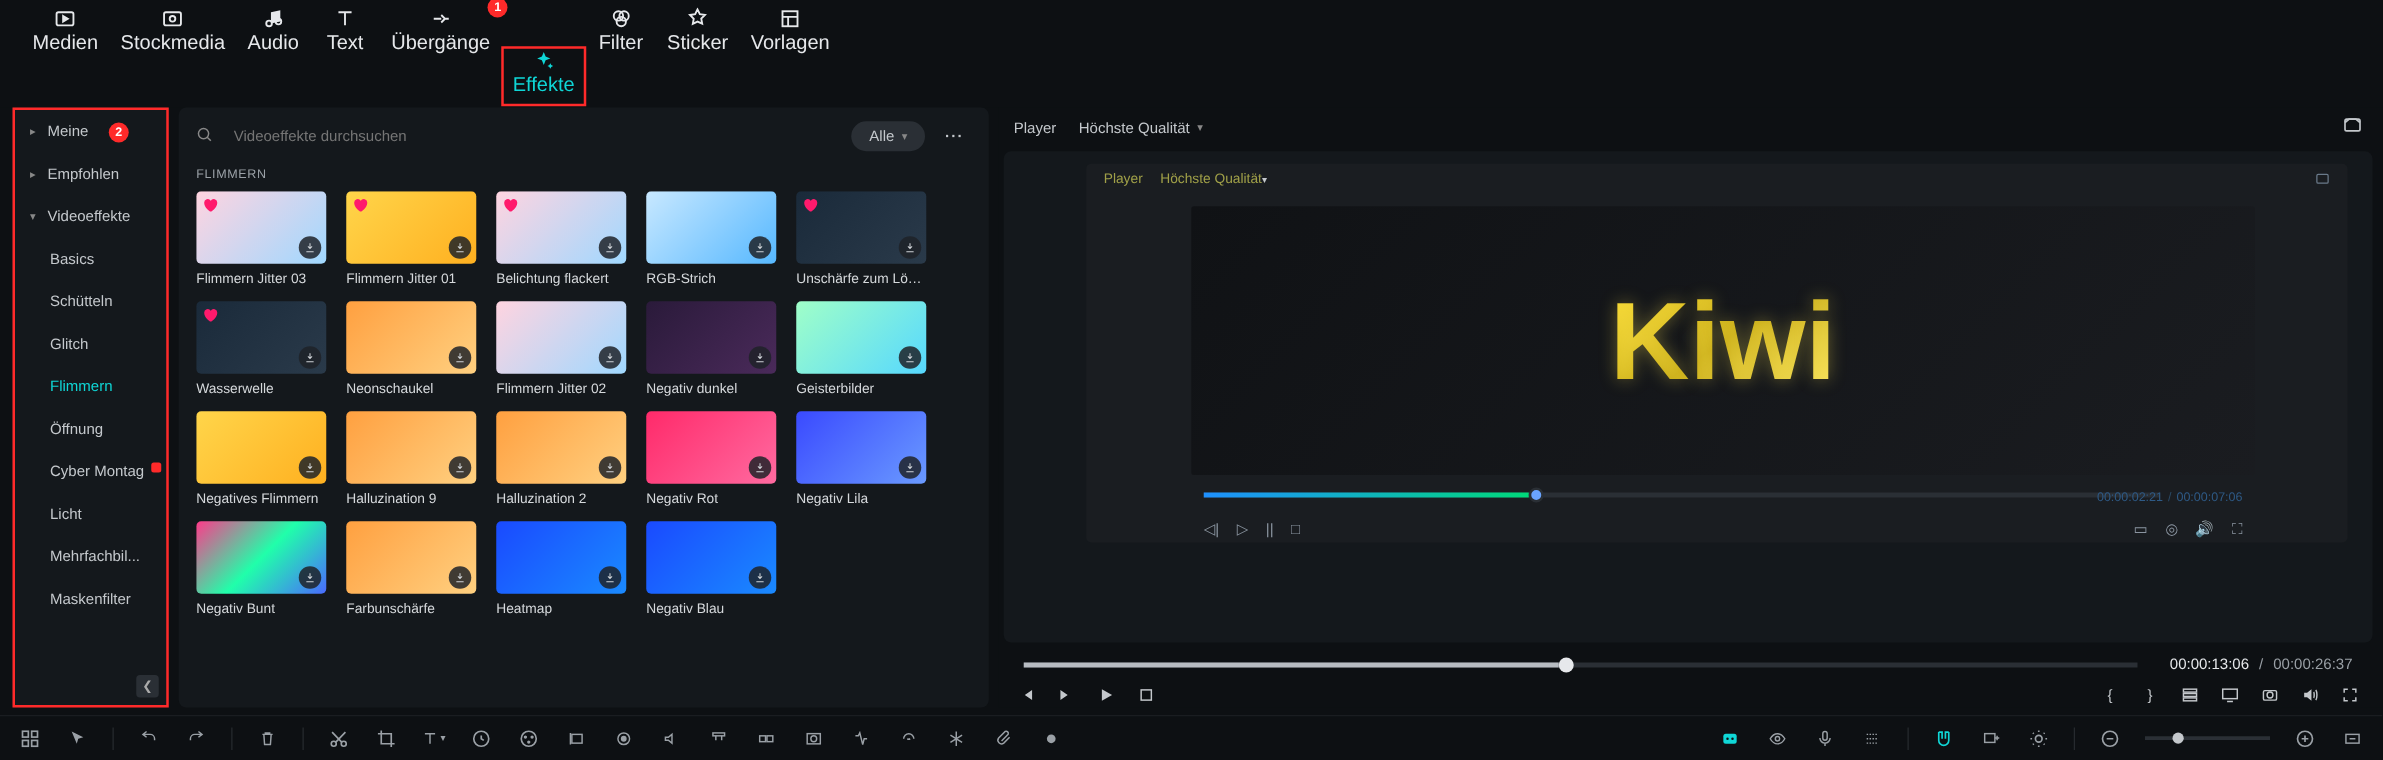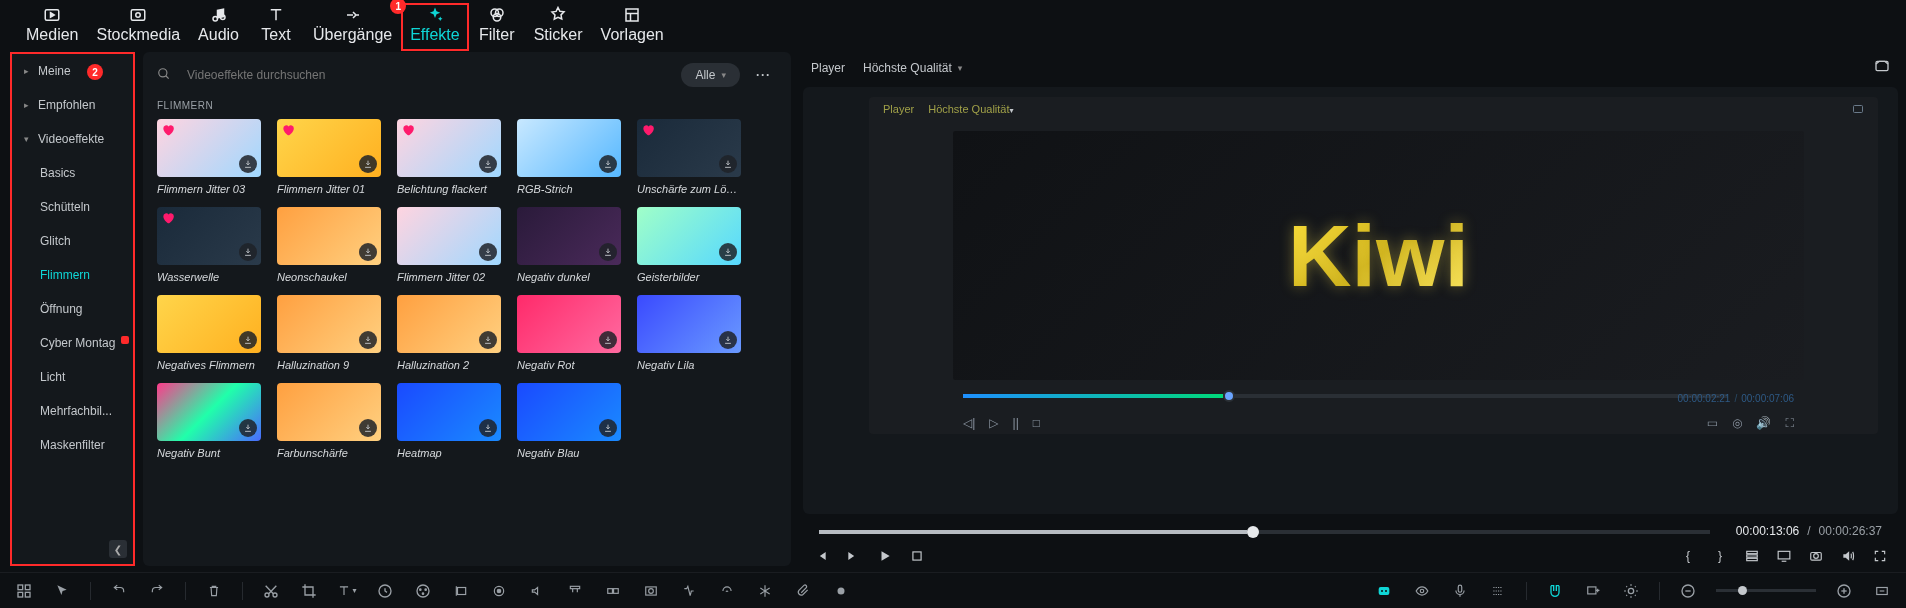--- a/index.html
+++ b/index.html
@@ -2,21 +2,21 @@
 <html><head>
 <meta charset="utf-8">
 <style>
 * { margin: 0; padding: 0; box-sizing: border-box; font-family: -apple-system, Segoe UI, sans-serif; }
 body { background: #0d1013; color: #c4c8cc; width: 1906px; height: 608px; overflow: hidden; font-size: 12px; }
 .app { display: flex; flex-direction: column; height: 100%; }
 
 
 .top-nav { display: flex; gap: 2px; padding: 4px 18px 2px; background: #0d1013; }
 .nav-item { display: flex; flex-direction: column; align-items: center; gap: 2px; padding: 2px 8px 6px; cursor: pointer; color: #e6e8eb; min-width: 54px; position: relative; }
-.nav-item.active { color: #0fd6d6; }
+.nav-item.active { color: #0fd6d6; margin-top: 34px; }
 .nav-icon { width: 20px; height: 18px; display: flex; align-items: center; justify-content: center; }
 .nav-label { font-size: 16px; }
 .nav-item.boxed { outline: 2px solid #ff2a2a; outline-offset: -1px; }
 .callout { position: absolute; top: -6px; right: -6px; width: 16px; height: 16px; border-radius: 50%; background: #ff2a2a; color: #fff; font-size: 10px; display: flex; align-items: center; justify-content: center; font-weight: bold; }
 
 .main { display: flex; flex: 1; gap: 8px; padding: 0 0 0 10px; min-height: 0; }
 
 
 .sidebar { width: 125px; background: #14181c; border: 2px solid #ff2a2a; position: relative; display: flex; flex-direction: column; }
 .sidebar .callout2 { position: absolute; top: 10px; right: 30px; }
@@ -33,21 +33,21 @@
 .search-icon { color: #888; }
 .dd-btn { background: #2a2f35; border: none; color: #c4c8cc; padding: 5px 14px; border-radius: 12px; font-size: 12px; cursor: pointer; display: flex; align-items: center; gap: 6px; }
 .more-btn { color: #c4c8cc; cursor: pointer; padding: 4px 6px; font-weight: bold; letter-spacing: 1px; }
 .cat-title { font-size: 10px; letter-spacing: 0.5px; color: #9aa0a6; margin-bottom: 8px; text-transform: uppercase; }
 .grid-scroll { overflow-y: auto; flex: 1; }
 .grid { display: grid; grid-template-columns: repeat(5, 104px); gap: 12px 16px; }
 .card { width: 104px; }
 .thumb { width: 104px; height: 58px; border-radius: 4px; position: relative; background: #3b4046; overflow: hidden; }
 .thumb .dl { position: absolute; right: 4px; bottom: 4px; width: 18px; height: 18px; border-radius: 50%; background: rgba(30,34,40,.85); display: flex; align-items: center; justify-content: center; color: #d0d4d8; font-size: 10px; }
 .thumb .fav { position: absolute; left: 4px; top: 4px; width: 14px; height: 14px; color: #ff1a6c; }
-.card-name { font-size: 11px; margin-top: 6px; color: #d6d9dc; white-space: nowrap; overflow: hidden; text-overflow: ellipsis; font-style: italic; }
+.card-name { font-size: 11px; margin-top: 6px; color: #d6d9dc; white-space: nowrap; overflow: hidden; text-overflow: ellipsis; }
 
 
 .preview-panel { flex: 1; background: #0d1013; display: flex; flex-direction: column; padding: 0 8px 0 4px; justify-content: flex-end; }
 .preview-top { display: flex; align-items: center; gap: 18px; padding: 6px 8px; font-size: 12px; color: #c4c8cc; }
 .preview-top .quality { display: flex; align-items: center; gap: 6px; cursor: pointer; }
 .preview-top .spacer { flex: 1; }
 .preview-viewer { flex: 1; background: #14181c; border-radius: 6px; position: relative; margin: 4px 0 8px; overflow: hidden; }
 .inner-player { position: absolute; top: 10px; left: 66px; right: 20px; bottom: 80px; background: #1a1d21; border-radius: 4px; }
 .inner-top { display: flex; gap: 14px; padding: 6px 14px; font-size: 11px; }
 .inner-top span:first-child { color: #a0a048; }

